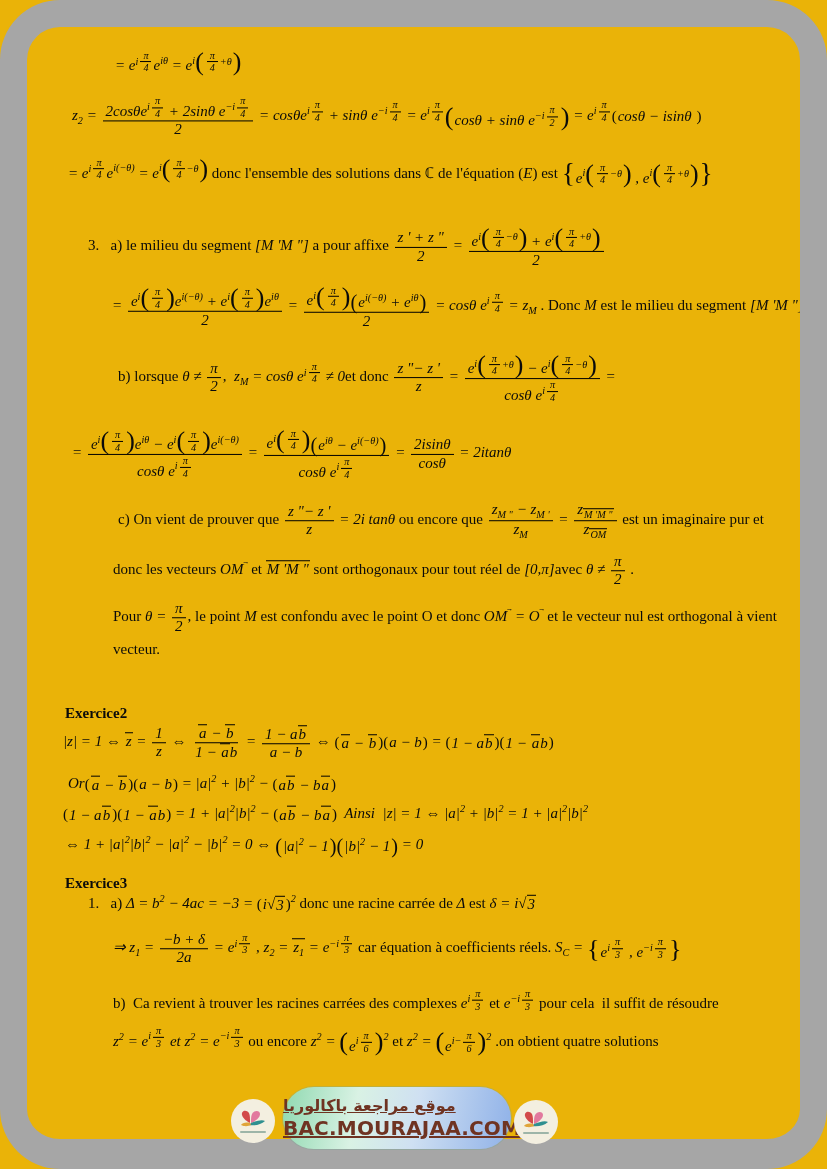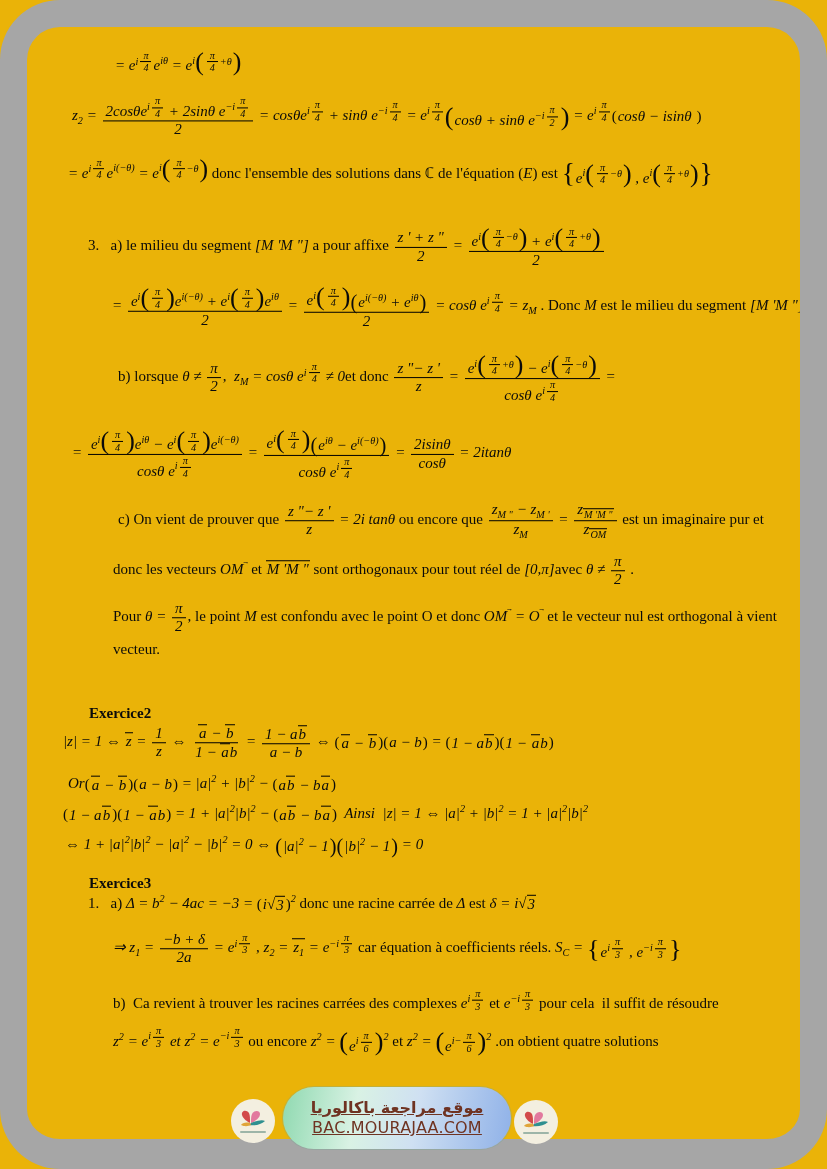--- a/index.html
+++ b/index.html
@@ -5,45 +5,45 @@
   html,body{margin:0;padding:0;background:#ffffff;}
   .page{position:relative;width:827px;height:1169px;background:#eab308;overflow:hidden;
         font-family:"Liberation Serif",serif;color:#0b0b0b;}
   .frame{position:absolute;left:0;top:0;width:827px;height:1169px;box-sizing:border-box;
          border:27px solid #a6a6a6;border-bottom-width:30px;border-radius:60px;
          pointer-events:none;z-index:3;}
   
   .mline{position:absolute;transform:translateY(-50%);white-space:pre;z-index:1;
          font-size:15px;font-style:italic;font-family:"Liberation Serif",serif;}
   .hline{position:absolute;transform:translateY(-50%);z-index:1;font-weight:bold;
-         font-size:15px;font-style:normal;white-space:pre;margin-left:24px;}
+         font-size:15px;font-style:normal;white-space:pre;}
   .tx{font-style:normal;}
   .fr{display:inline-flex;flex-direction:column;align-items:center;vertical-align:middle;
       margin:0 2px;line-height:1.15;text-align:center;}
   .fn{display:block;border-bottom:1px solid #000;padding:0 3px;}
   .fd{display:block;padding:0 3px;}
   .su{display:inline-block;font-size:0.68em;vertical-align:0.6em;}
   .sb{display:inline-block;font-size:0.68em;vertical-align:-0.35em;}
   .ov{display:inline-block;border-top:1px solid #000;line-height:1.08;padding:0 1px;}
   .vc{display:inline-block;position:relative;padding-right:4px;}
   .vc::after{content:"\2192";position:absolute;top:-0.55em;right:-2px;font-size:0.5em;font-style:normal;}
   .rad{display:inline-flex;align-items:flex-start;}
   .rsign{font-style:normal;}
   .rbar{border-top:1px solid #000;padding:0 1px;line-height:1.1;}
   .grp{display:inline-flex;align-items:center;vertical-align:middle;}
   .gin{display:inline-block;padding:0 1px;}
   .gd{display:inline-block;font-style:normal;font-size:15px;line-height:1;font-weight:400;}
   
   .banner{position:absolute;left:283px;top:1087px;width:228px;height:62px;border-radius:32px;
-          z-index:4;display:flex;flex-direction:column;align-items:center;justify-content:center;
+          z-index:4;display:flex;flex-direction:column;align-items:flex-start;justify-content:center;
           background:linear-gradient(100deg,#8fd9b0 0%,#d9f2e4 32%,#cfe0f2 58%,#8fb1e8 100%);
           box-shadow:0 0 0 1px rgba(120,170,150,0.35);}
   .banner a{color:#6f3322;text-decoration:underline;cursor:pointer;}
   .ar-line{font-family:"DejaVu Sans",sans-serif;font-size:16px;font-weight:bold;direction:rtl;line-height:1.25;}
-  .url-line{font-family:"DejaVu Sans",sans-serif;font-size:16px;font-weight:normal;letter-spacing:0.2px;line-height:1.2;}
+  .url-line{font-family:"DejaVu Sans",sans-serif;font-size:20px;font-weight:bold;letter-spacing:0.2px;line-height:1.2;}
   .logo-circle{position:absolute;width:44px;height:44px;border-radius:50%;background:#f3efe0;z-index:4;
                display:flex;flex-direction:column;align-items:center;justify-content:center;}
   .logo-circle svg{display:block;}
   .logo-minitext{width:26px;height:2px;background:#9db5a8;border-radius:1px;margin-top:2px;}
   .badge{position:absolute;left:698px;top:1068px;width:92px;height:75px;z-index:4;background:#c9d3ae;
          clip-path:polygon(28% 0%,72% 0%,100% 30%,100% 70%,72% 100%,28% 100%,0% 70%,0% 30%);
          display:flex;align-items:center;justify-content:center;}
   .badge span{font-family:"DejaVu Serif",serif;font-style:italic;font-size:17px;color:#eda233;}
 </style>
 </head>

